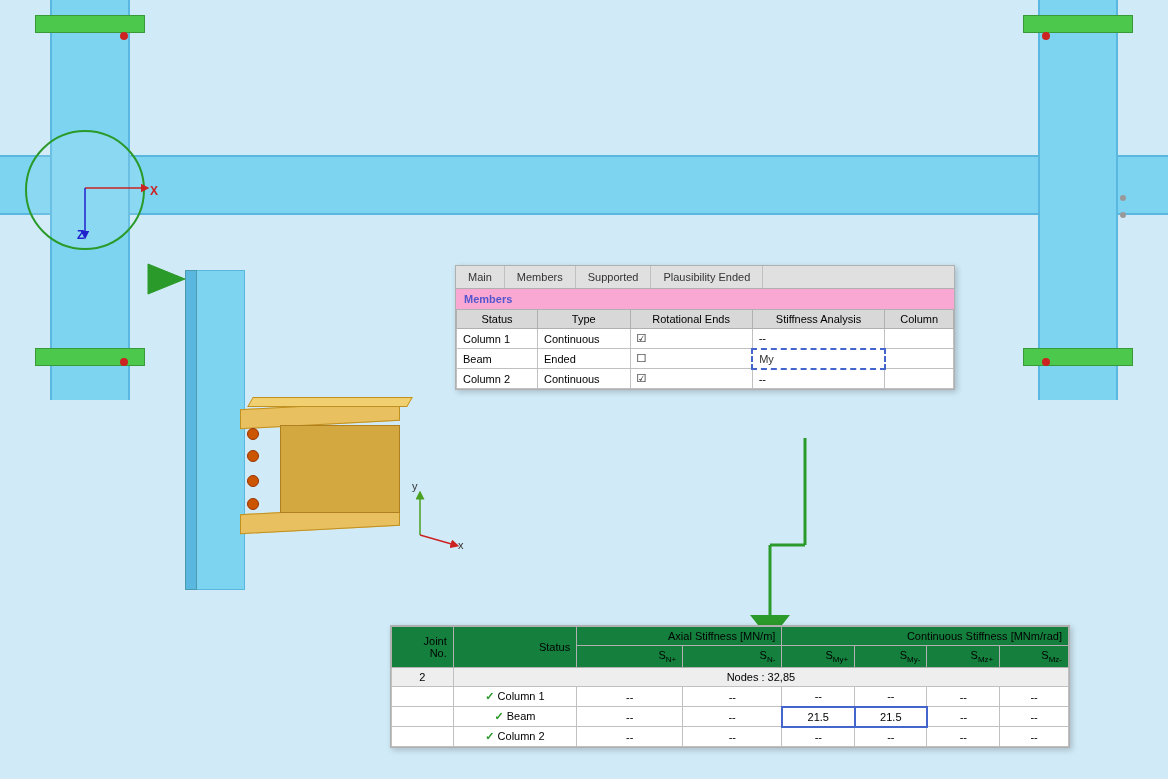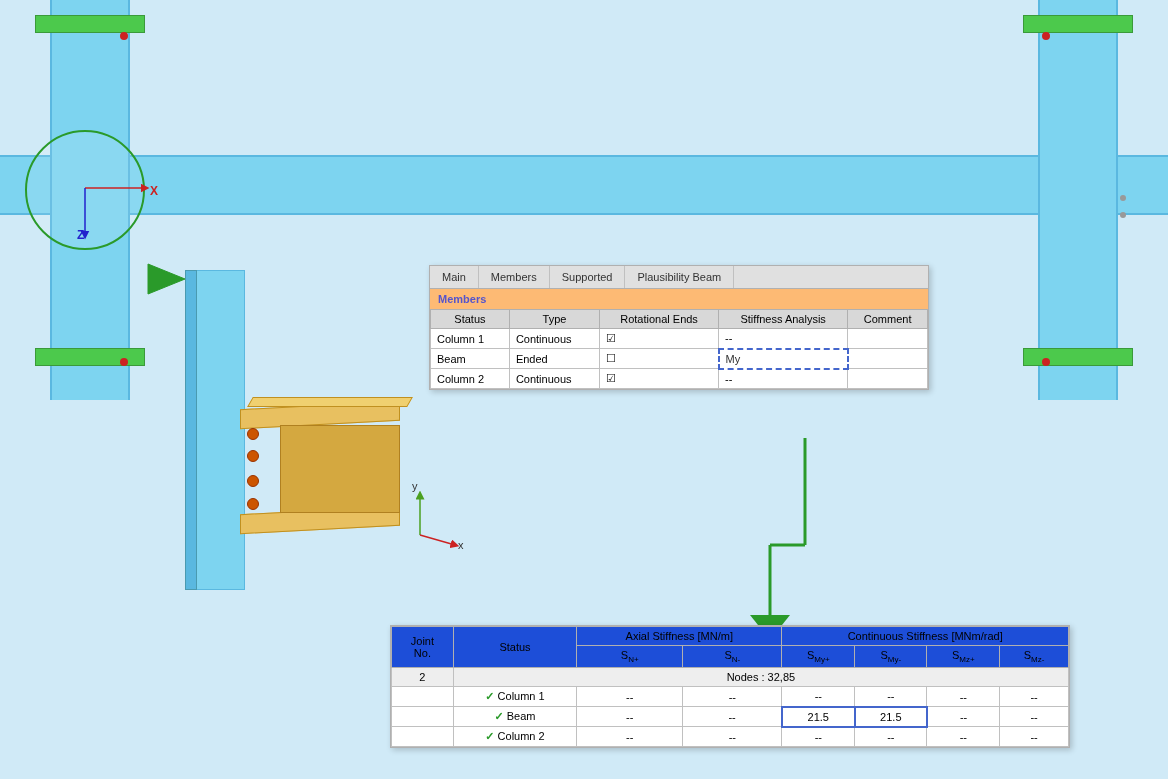--- a/index.html
+++ b/index.html
@@ -111,23 +111,23 @@
       top: 270px;
       left: 175px;
       width: 250px;
       height: 330px;
     }
 
     
     .panel-members {
       position: absolute;
       top: 265px;
-      left: 429px;
+      left: 455px;
       width: 500px;
-      background: #fdba74;
+      background: #f9a8d4;
       border: 1px solid #b0b0b0;
       box-shadow: 2px 2px 6px rgba(0,0,0,0.2);
     }
 
     .panel-tabs {
       display: flex;
       background: #e0e0e0;
       border-bottom: 1px solid #b0b0b0;
     }
 
@@ -192,24 +192,24 @@
       box-shadow: 2px 2px 6px rgba(0,0,0,0.2);
     }
 
     .stiffness-table {
       width: 100%;
       border-collapse: collapse;
       font-size: 11px;
     }
 
     .stiffness-table th {
-      background: #1d4ed8;
+      background: #15803d;
       border: 1px solid #b0b0b0;
       padding: 3px 6px;
-      text-align: center;
+      text-align: right;
       font-weight: normal;
     }
 
     .stiffness-table td {
       border: 1px solid #c0c0c0;
       padding: 3px 6px;
       background: #ffffff;
       text-align: center;
     }
 
@@ -341,31 +341,31 @@
   <div style="position:absolute; top:228px; left:72px; width:12px; height:12px; background:#cc5500; border-radius:50%; border:1px solid #993300;"></div>
 
   <div style="position:absolute; top:127px; left:65px; width:160px; height:10px; background:#f0d070; border:1px solid #c09020; transform:skewX(-30deg) translateX(10px);"></div>
 </div>
 
 <div class="panel-members">
   <div class="panel-tabs">
     <div class="tab-item">Main</div>
     <div class="tab-item">Members</div>
     <div class="tab-item">Supported</div>
-    <div class="tab-item">Plausibility Beam</div>
+    <div class="tab-item">Plausibility Ended</div>
   </div>
   <div class="panel-section-title">Members</div>
   <table class="members-table">
     <thead>
       <tr>
         <th>Status</th>
         <th>Type</th>
         <th>Rotational Ends</th>
         <th>Stiffness Analysis</th>
-        <th>Comment</th>
+        <th>Column</th>
       </tr>
     </thead>
     <tbody>
       <tr>
         <td>Column 1</td>
         <td>Continuous</td>
         <td class="checkbox-cell">☑</td>
         <td>--</td>
         <td></td>
       </tr>

